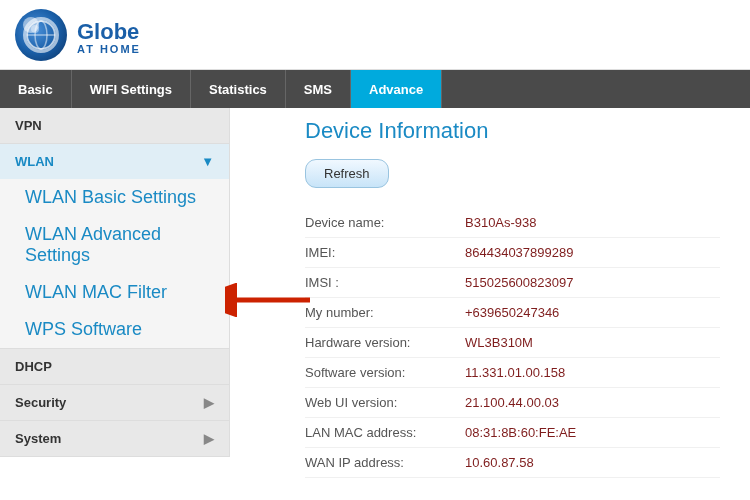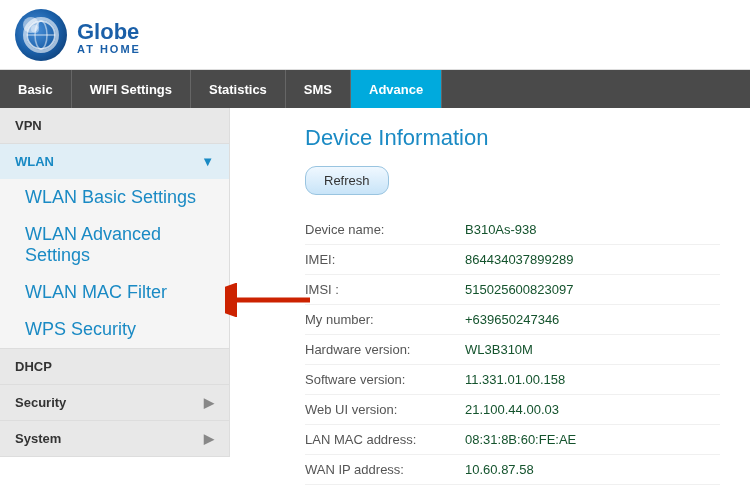--- a/index.html
+++ b/index.html
@@ -20,28 +20,28 @@
     .layout { display: flex; height: calc(500px - 70px - 38px); }
 
     
     .sidebar { width: 230px; background: #f5f5f5; border-right: 1px solid #ddd; flex-shrink: 0; padding: 0; }
     .sidebar-section { border-bottom: 1px solid #ddd; }
     .sidebar-header { background: #e8e8e8; padding: 10px 15px; font-weight: bold; color: #333; font-size: 13px; display: flex; align-items: center; justify-content: space-between; cursor: pointer; }
     .sidebar-header.active { color: #1a8ac4; background: #e0eef6; }
     .sidebar-link { padding: 8px 25px; color: #1a8ac4; cursor: pointer; display: block; font-size: 18px; }
 
     
-    .main { flex: 1; padding: 17px 30px; overflow-y: auto; }
+    .main { flex: 1; padding: 4px 30px; overflow-y: auto; margin-top: 6px; }
     .page-title { font-size: 22px; color: #1a8ac4; font-weight: normal; margin-bottom: 15px; }
     .refresh-btn { background: linear-gradient(to bottom, #f0f8ff, #c8e4f8); border: 1px solid #99c4e0; color: #333; padding: 6px 18px; font-size: 13px; cursor: pointer; border-radius: 11px; margin-bottom: 20px; }
 
     .info-table { width: 100%; }
     .info-row { display: flex; padding: 7px 0; border-bottom: 1px solid #f0f0f0; }
     .info-label { width: 160px; color: #555; flex-shrink: 0; }
-    .info-value { color: #14532d; font-weight: 500; }
+    .info-value { color: #7f1d1d; font-weight: 500; }
 
     .sidebar-wrapper { position: relative; }
   </style>
 </head>
 <body>
 
 <div style="display:flex; align-items:center; padding:8px 15px; background:#fff; border-bottom:1px solid #ddd; height:70px;">
   <div class="logo-circle">
     <svg width="32" height="32" viewBox="0 0 32 32">
       <circle cx="16" cy="16" r="14" fill="none" stroke="rgba(255,255,255,0.7)" stroke-width="2"></circle>
@@ -77,21 +77,21 @@
 
       <div class="sidebar-section">
         <div class="sidebar-header active">
           <span>WLAN</span>
           <span style="color:#1a8ac4;">▼</span>
         </div>
         <div>
           <div class="sidebar-link">WLAN Basic Settings</div>
           <div class="sidebar-link">WLAN Advanced Settings</div>
           <div class="sidebar-link">WLAN MAC Filter</div>
-          <div class="sidebar-link">WPS Security</div>
+          <div class="sidebar-link">WPS Software</div>
         </div>
       </div>
 
       <div class="sidebar-section">
         <div class="sidebar-header">
           <span>DHCP</span>
         </div>
       </div>
 
       <div class="sidebar-section">

